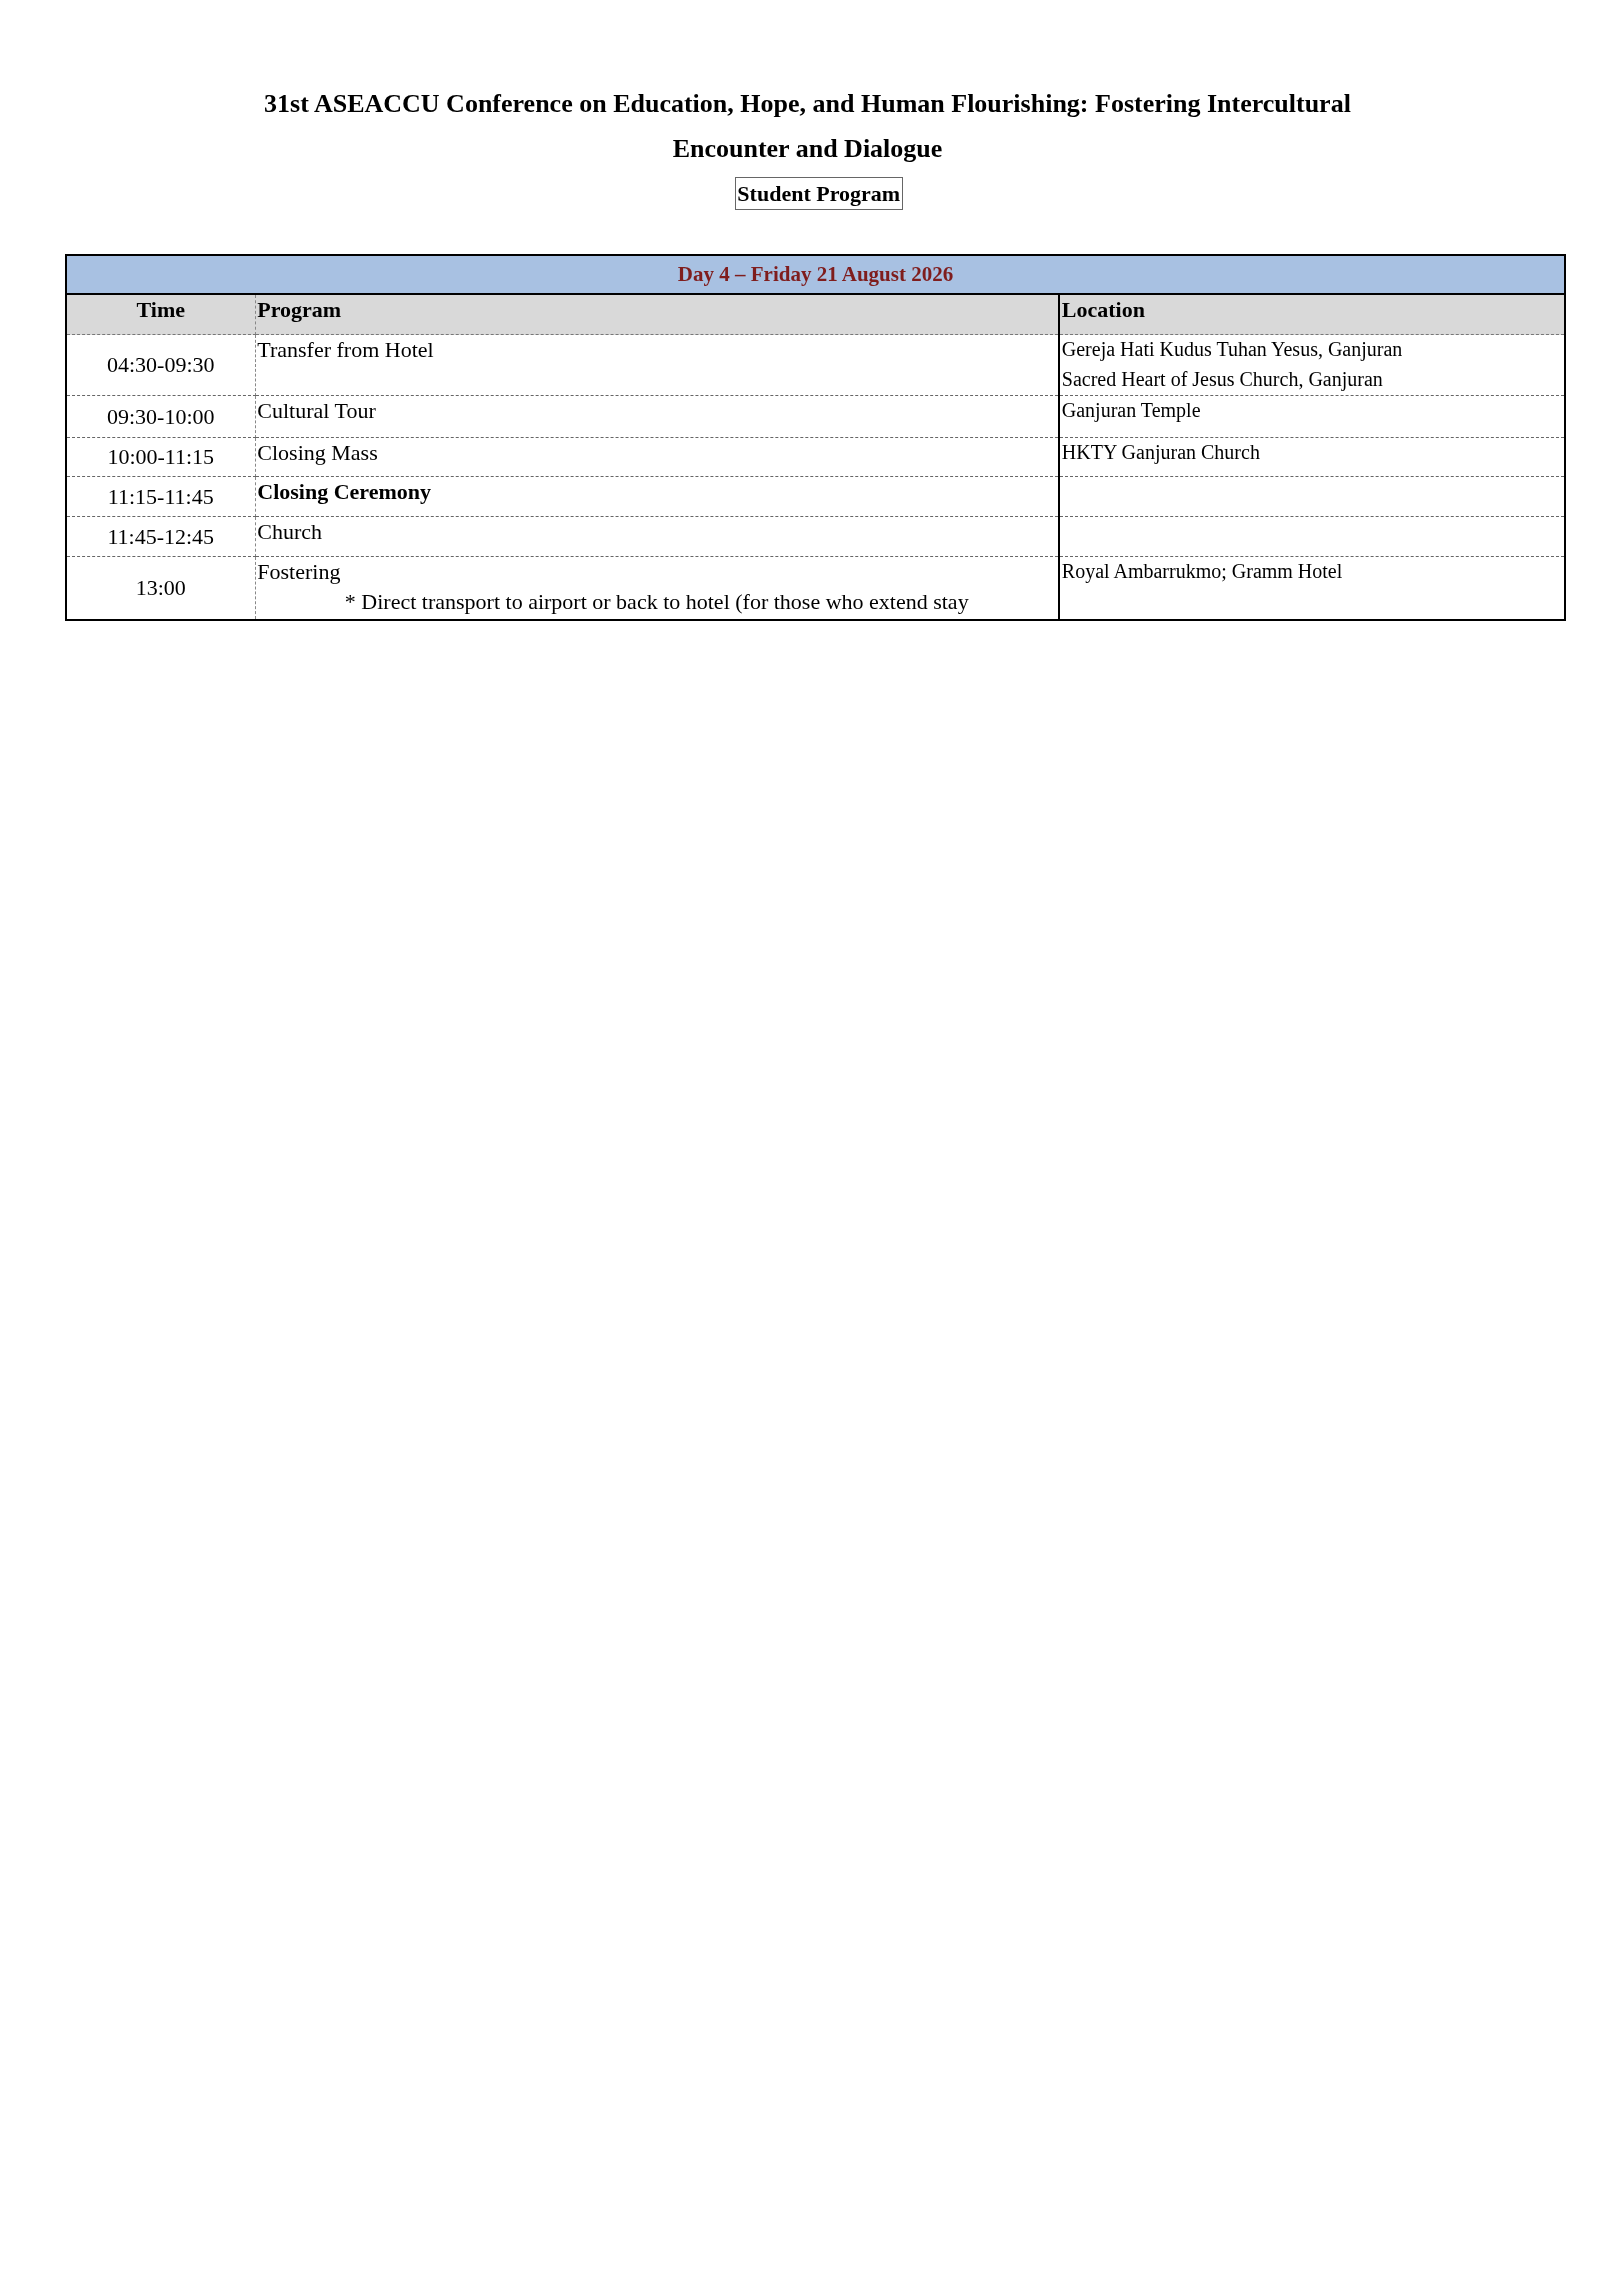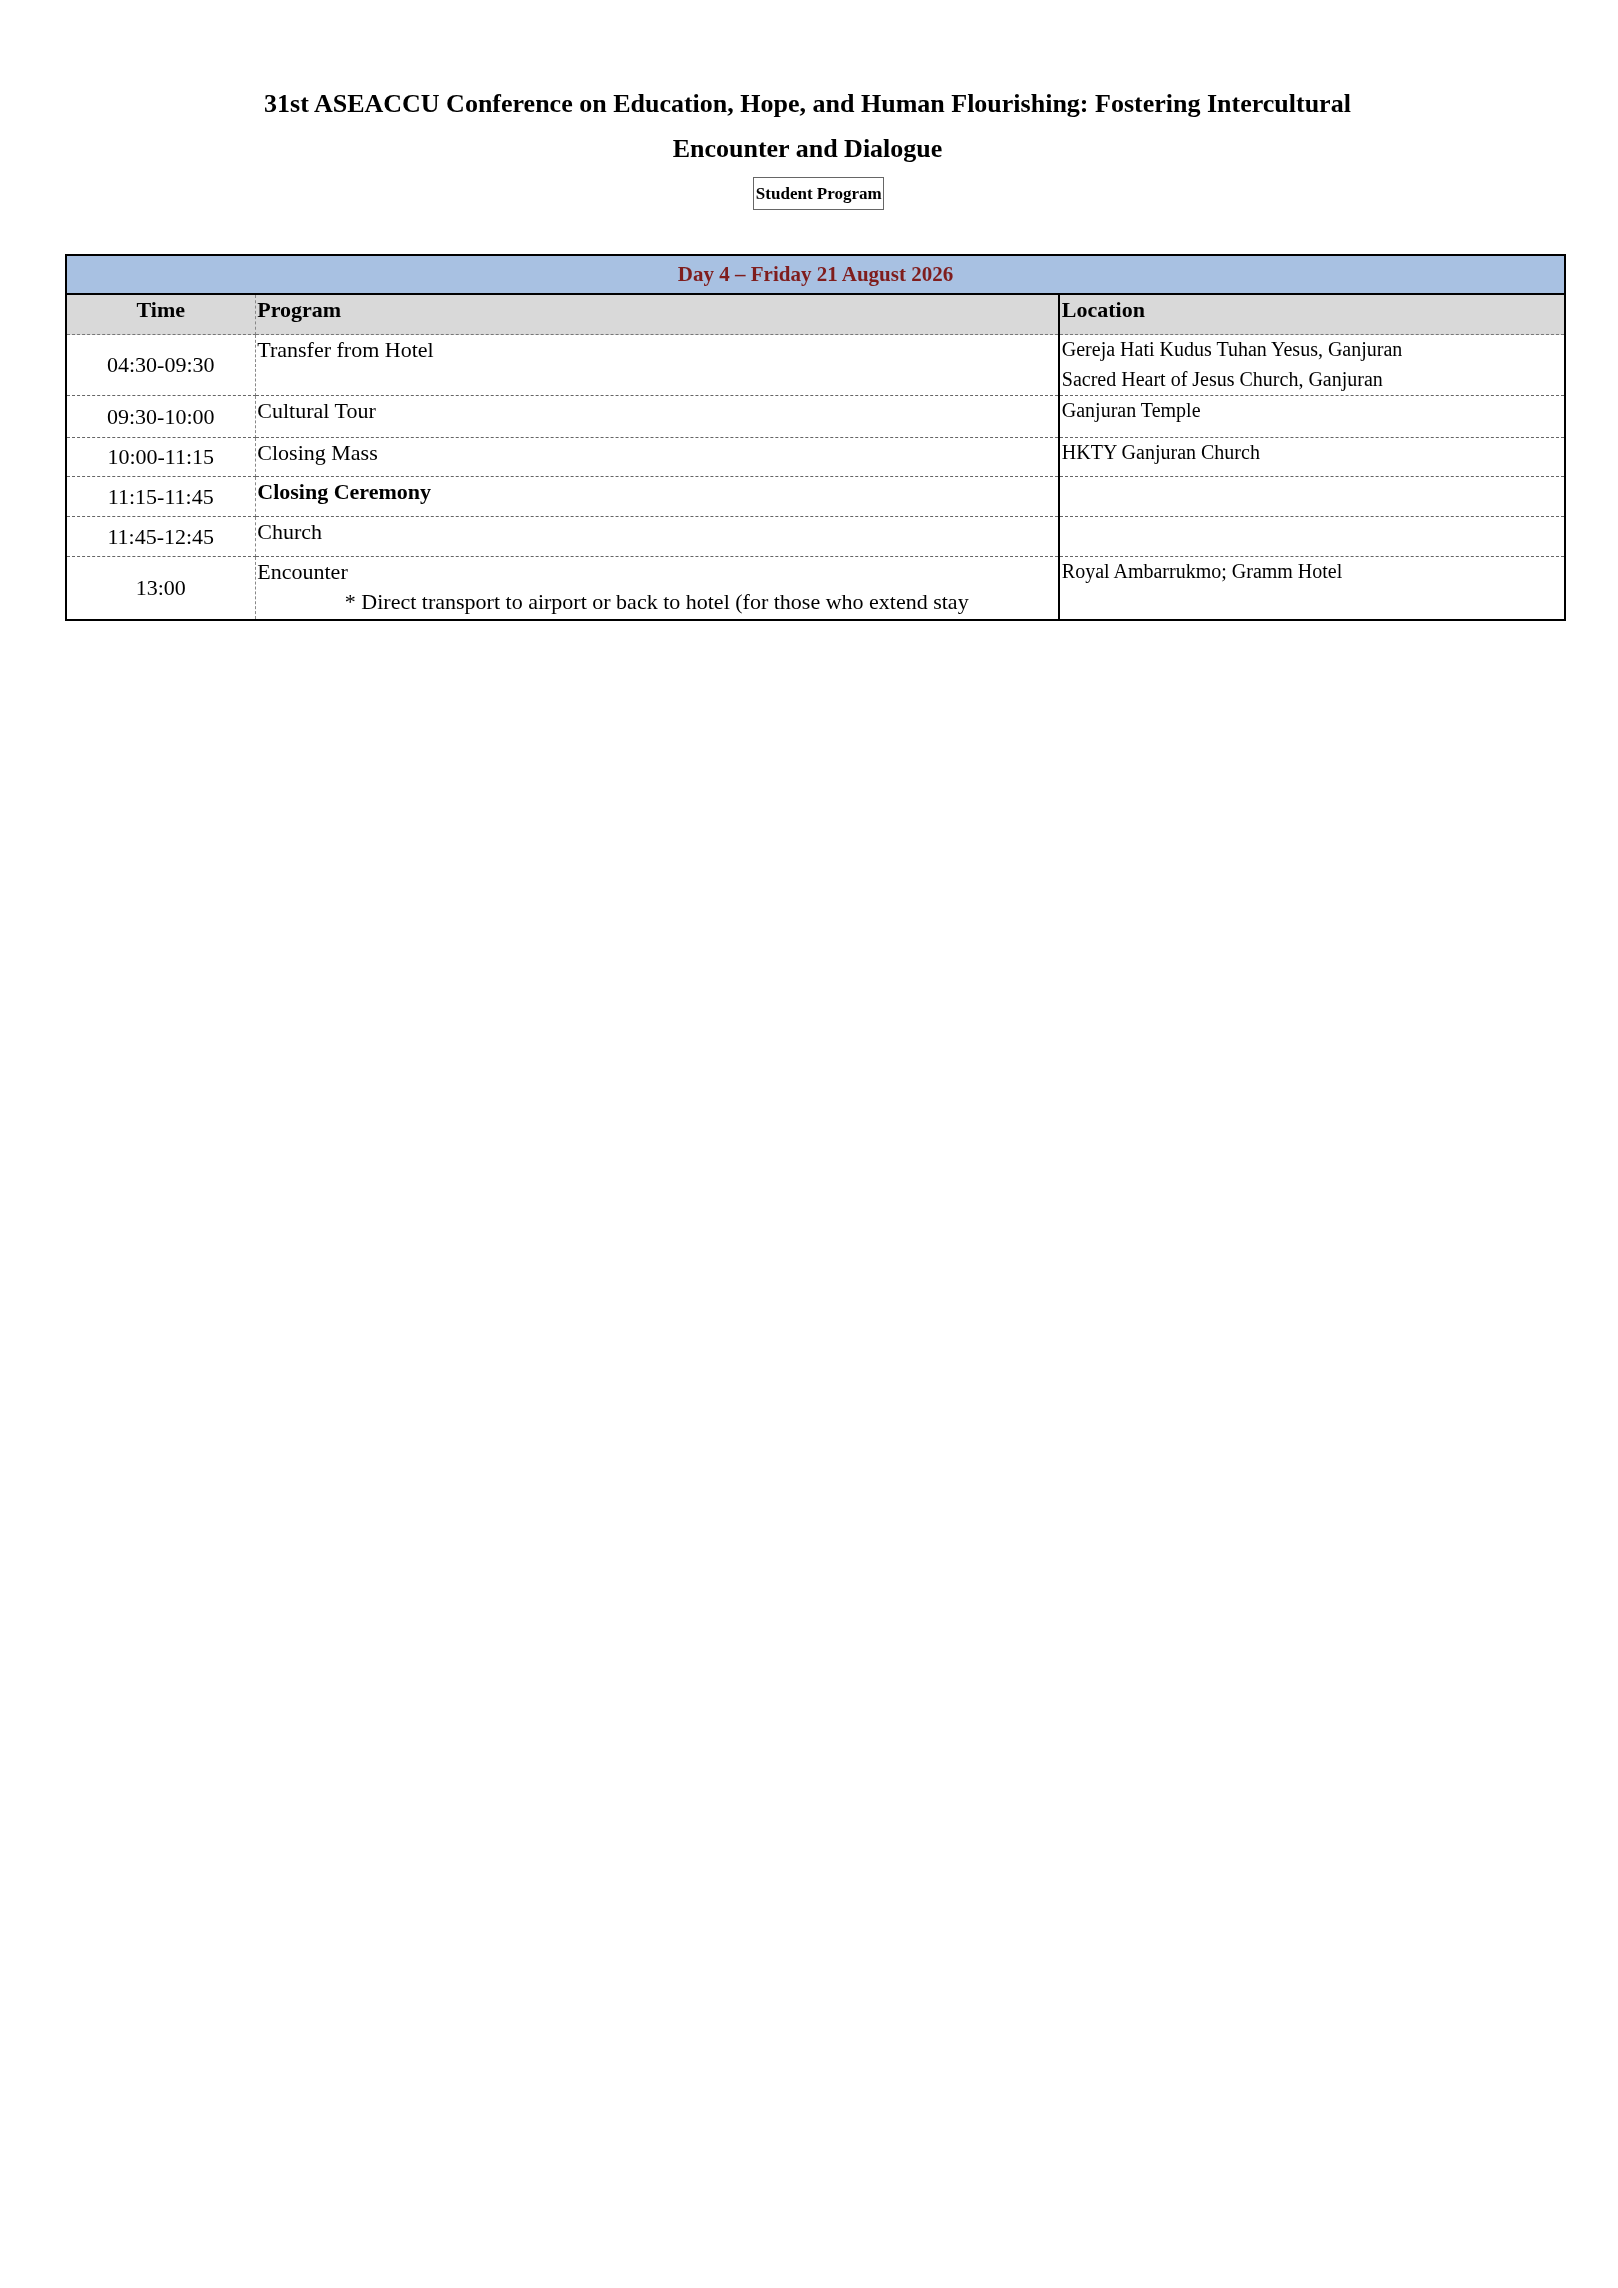--- a/index.html
+++ b/index.html
@@ -1,21 +1,21 @@
 <!DOCTYPE html>
 <html style="font-size:14.8px"><head>
 <meta charset="utf-8">
 <style>
   html,body{margin:0;padding:0;background:#fff;}
   body{width:1619px;height:2289px;position:relative;font-family:"Liberation Serif","DejaVu Serif",serif;color:#000;}
   .title{position:absolute;left:0;width:1619px;text-align:center;font-weight:bold;font-size:26px;line-height:33px;}
   .t1{top:87px;left:157px;width:1301px;}
   .t2{top:132px;left:157px;width:1301px;}
   .sp-wrap{position:absolute;top:177px;left:0;width:1619px;text-align:center;}
-  .sp{display:inline-block;border:1.4px solid #666;font-weight:bold;font-size:17px;line-height:29.5px;padding:0.9px 1.8px;margin-left:18.5px;}
+  .sp{display:inline-block;border:1.4px solid #666;font-weight:bold;font-size:22px;line-height:29.5px;padding:0.9px 1.8px;margin-left:18.5px;}
   table{position:absolute;left:65px;top:254px;width:1499px;border-collapse:collapse;table-layout:fixed;border:2.8px solid #000;}
   td,th{font-size:22px;padding:0 1.8px;vertical-align:top;line-height:29.5px;}
   .dayrow td{background:#a8c1e2;color:#7f1d1d;font-weight:bold;text-align:center;height:37px;line-height:37px;border-bottom:2.8px solid #000;font-size:21px;}
   .hdr th{background:#d9d9d9;height:39px;text-align:left;font-weight:bold;border-bottom:0.9px dashed #777;margin-top:37px;}
   .hdr th.time{text-align:center;}
   td.time{text-align:center;vertical-align:middle;}
   tr.r td{border-bottom:0.9px dashed #666;}
   .c-time{border-right:0.9px dashed #888;}
   .c-prog{border-right:2.8px solid #000;}
   .loc{font-size:20px;}
@@ -68,20 +68,20 @@
     <td class="loc"></td>
   </tr>
   <tr class="r" style="height:40px">
     <td class="time c-time">11:45-12:45</td>
     <td class="c-prog">Church</td>
     <td class="loc"></td>
   </tr>
   <tr class="r" style="height:63px">
     <td class="time c-time">13:00</td>
     <td class="c-prog">
-          <div>Encounter</div>
+          <div>Fostering</div>
           <div class="sub">* Direct transport to airport or back to hotel (for those who extend stay</div>
         </td>
     <td class="loc">Royal Ambarrukmo; Gramm Hotel</td>
   </tr>
 </tbody>
   </table>
 
 
 </body></html>

